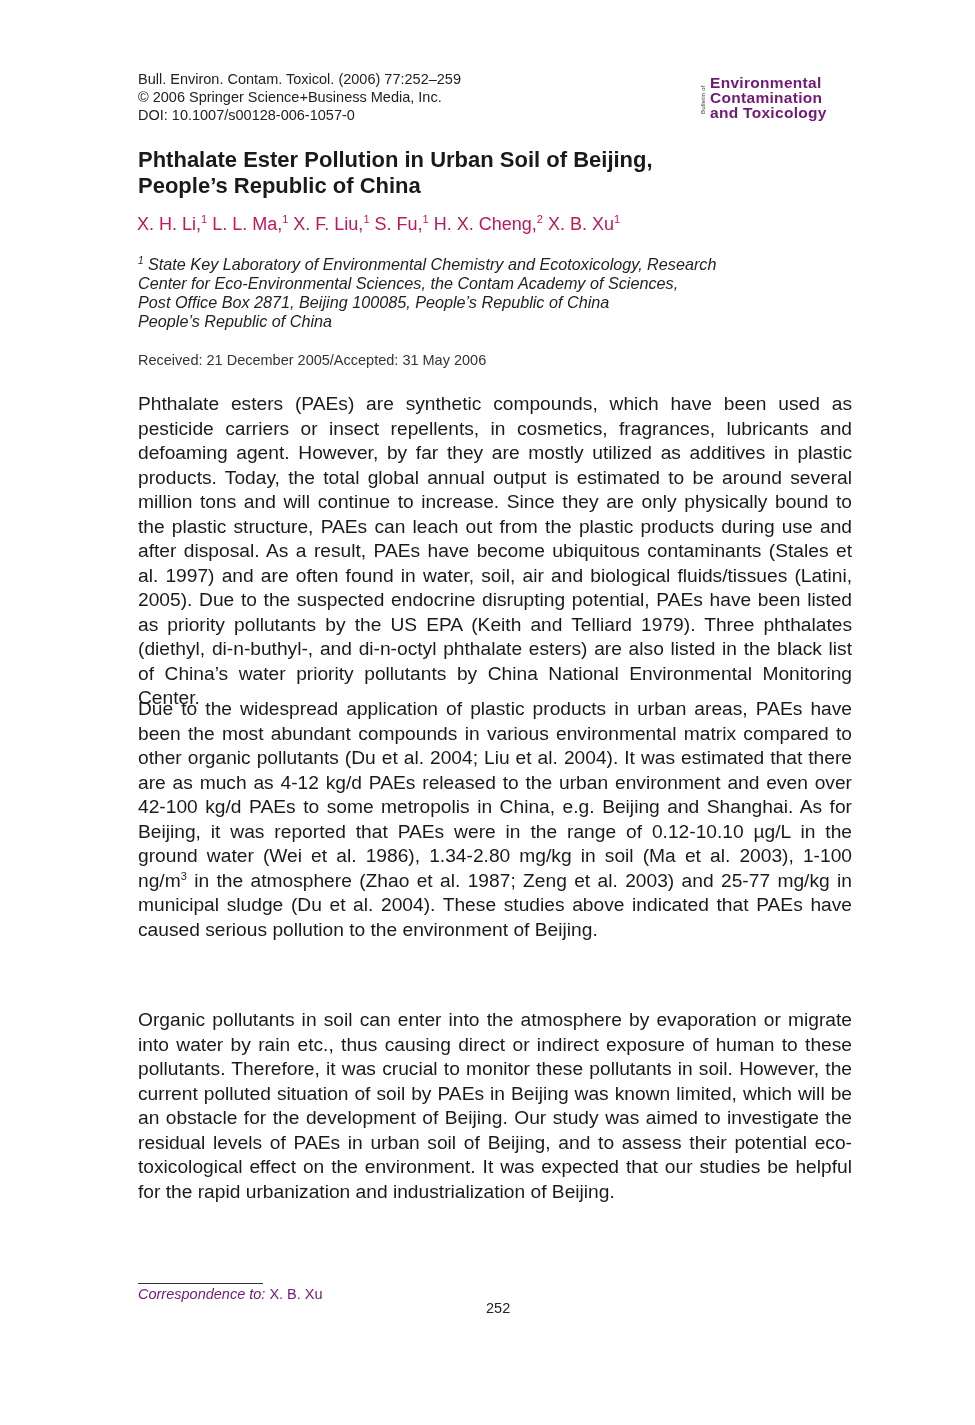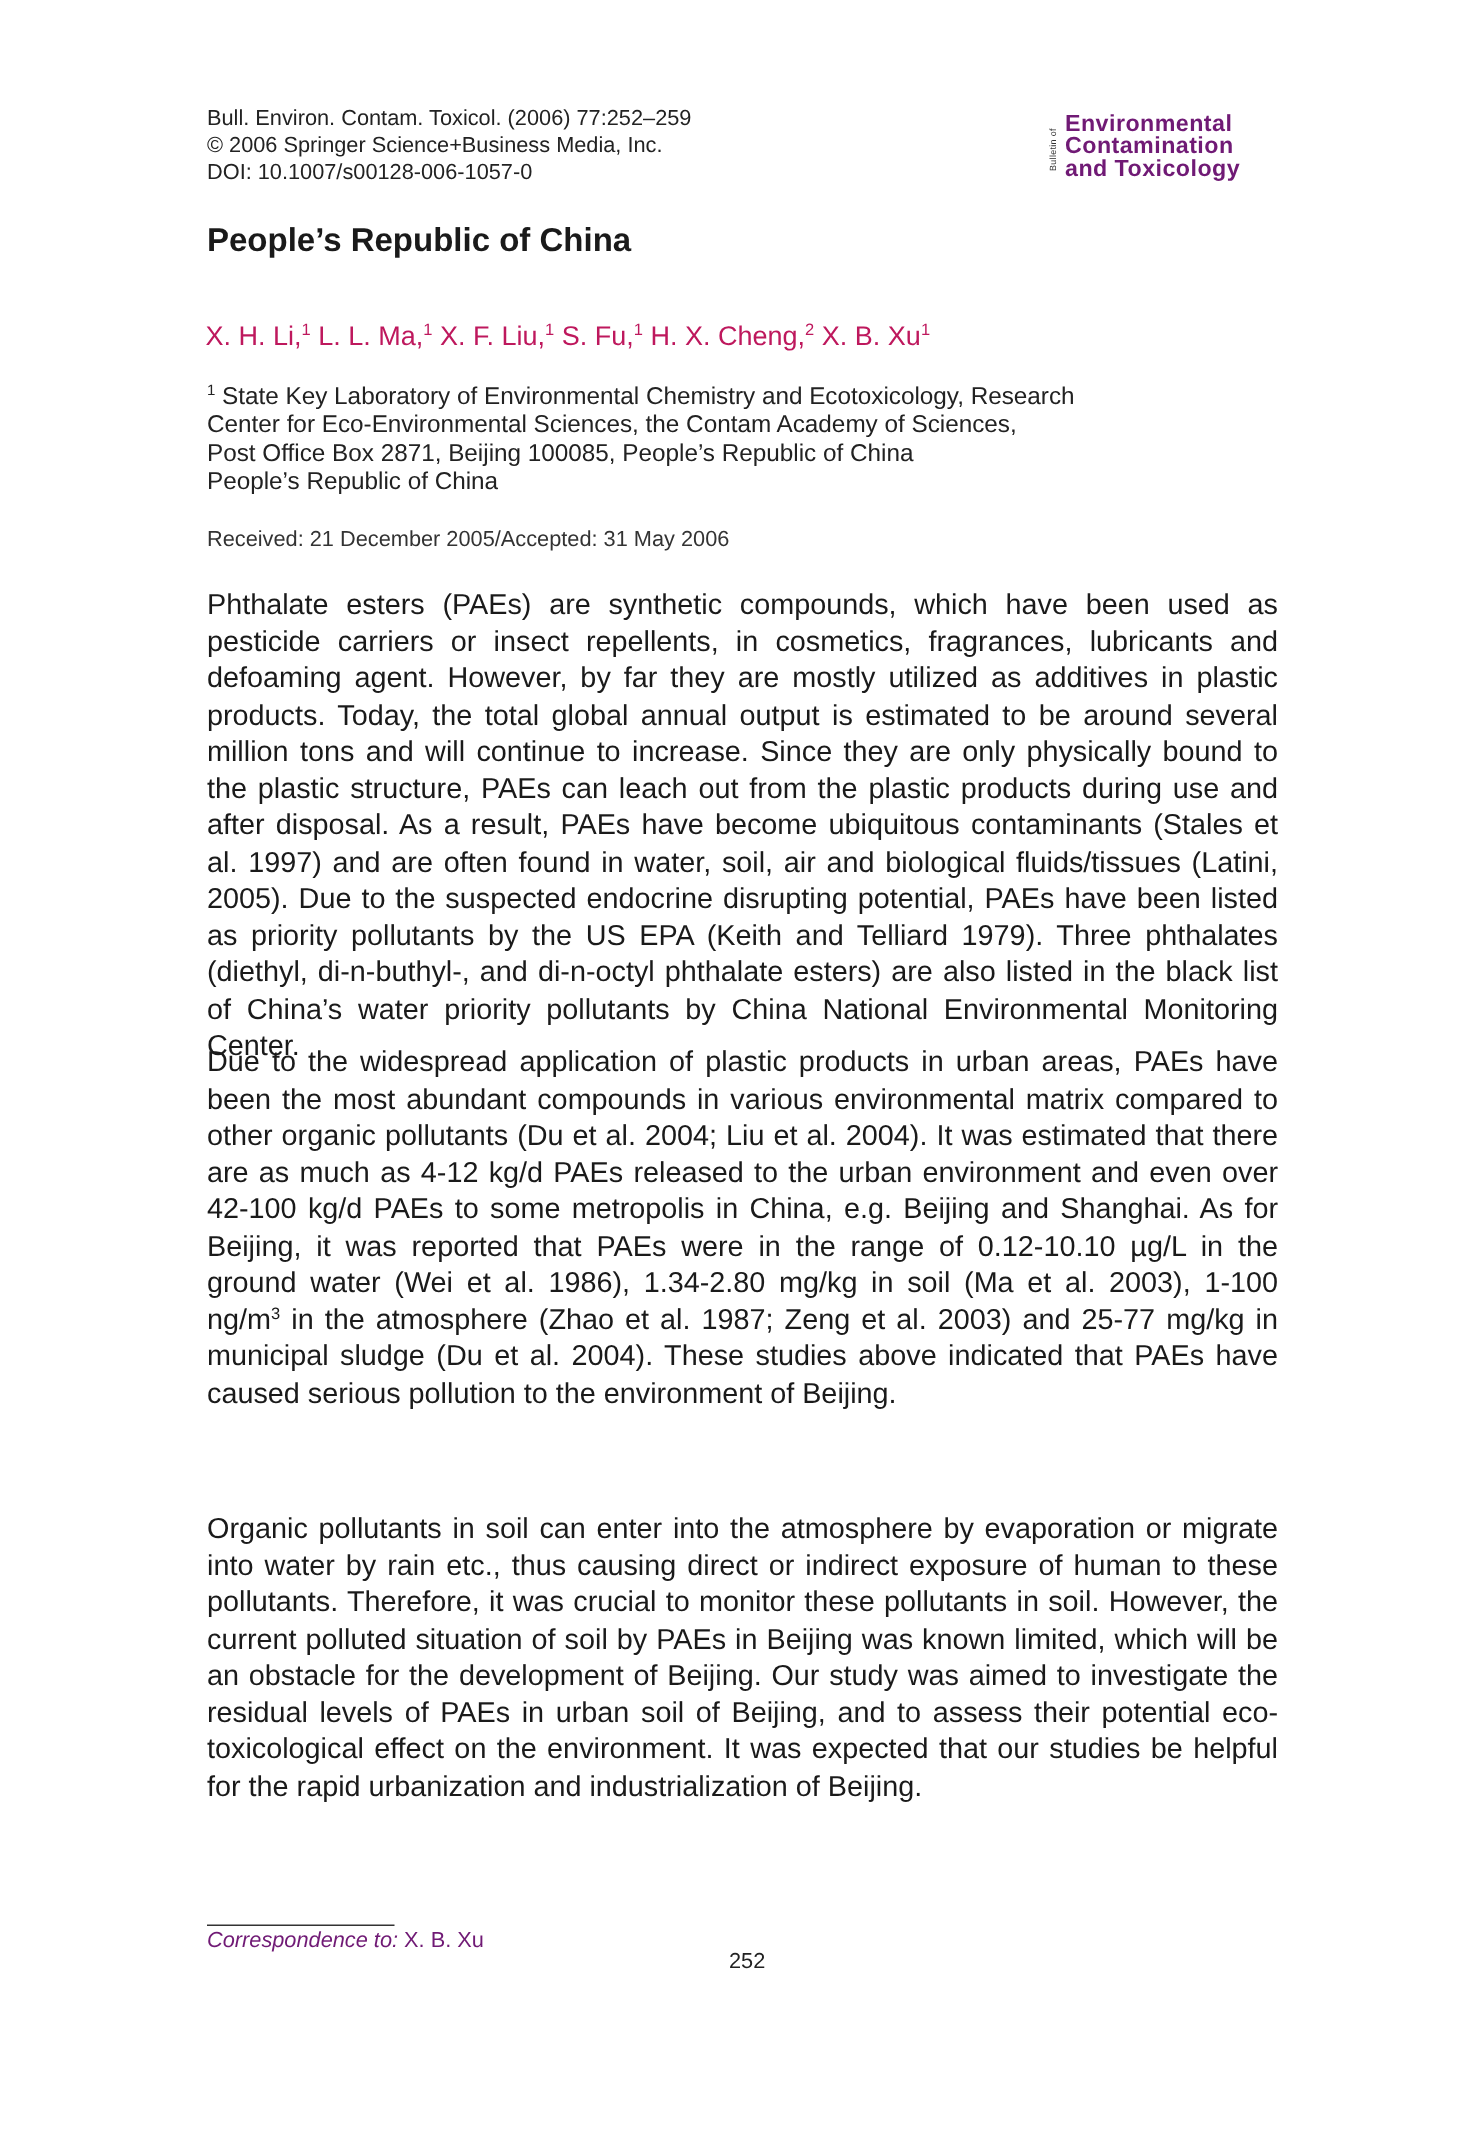--- a/index.html
+++ b/index.html
@@ -17,21 +17,21 @@
     font-family: "Liberation Sans", sans-serif; letter-spacing: 0.2px; text-align: center; }
   .logo .lines { position: absolute; left: 10px; top: 0; }
   .logo .lines div { font-family: "Liberation Sans", sans-serif; font-weight: bold;
     font-size: 15.5px; line-height: 15px; color: #701a75; letter-spacing: 0.3px; white-space: nowrap; }
 
   .title { left: 138px; top: 147px; font-size: 22px; font-weight: bold; line-height: 26px; color: #1a1a1a; }
   .authors { left: 137px; top: 212px; font-size: 18px; line-height: 24px; color: #be185d; white-space: nowrap; }
   .authors sup { font-size: 11px; vertical-align: 7px; line-height: 0; }
 
   .affil { left: 138px; top: 255px; font-size: 16.2px; line-height: 19px; color: #222; width: 700px; }
-  .affil div { white-space: nowrap; }
+  .affil div { white-space: nowrap; font-style: italic; }
   .affil sup { font-size: 10px; vertical-align: 6px; line-height: 0; }
 
   .received { left: 138px; top: 352px; font-size: 14.5px; color: #333; white-space: nowrap; }
 
   .para { left: 138px; width: 714px; font-size: 19.2px; line-height: 24.5px; text-align: justify; color: #1a1a1a; }
   .para sup { font-size: 11px; vertical-align: 7px; line-height: 0; }
   .p1 { top: 392px; }
   .p2 { top: 697px; }
   .p3 { top: 1008px; }
 
@@ -52,20 +52,21 @@
 <div class="abs logo">
   <div class="bulletin">Bulletin of</div>
   <div class="lines">
     <div>Environmental</div>
     <div>Contamination</div>
     <div>and Toxicology</div>
   </div>
 </div>
 
 <div class="abs title sans">
+  <div>Phthalate Ester Pollution in Urban Soil of Beijing,</div>
   <div>People’s Republic of China</div>
 </div>
 
 <div class="abs authors sans">
   <span>X. H. Li,</span><sup>1</sup>
   <span>L. L. Ma,</span><sup>1</sup>
   <span>X. F. Liu,</span><sup>1</sup>
   <span>S. Fu,</span><sup>1</sup>
   <span>H. X. Cheng,</span><sup>2</sup>
   <span>X. B. Xu</span><sup>1</sup>

